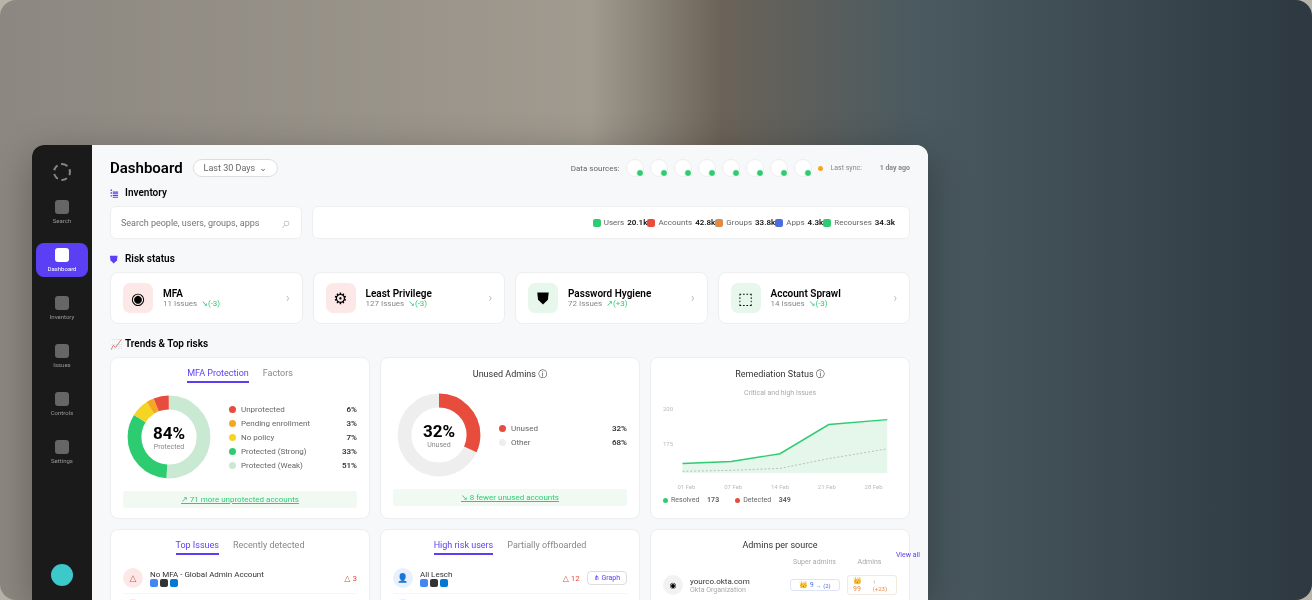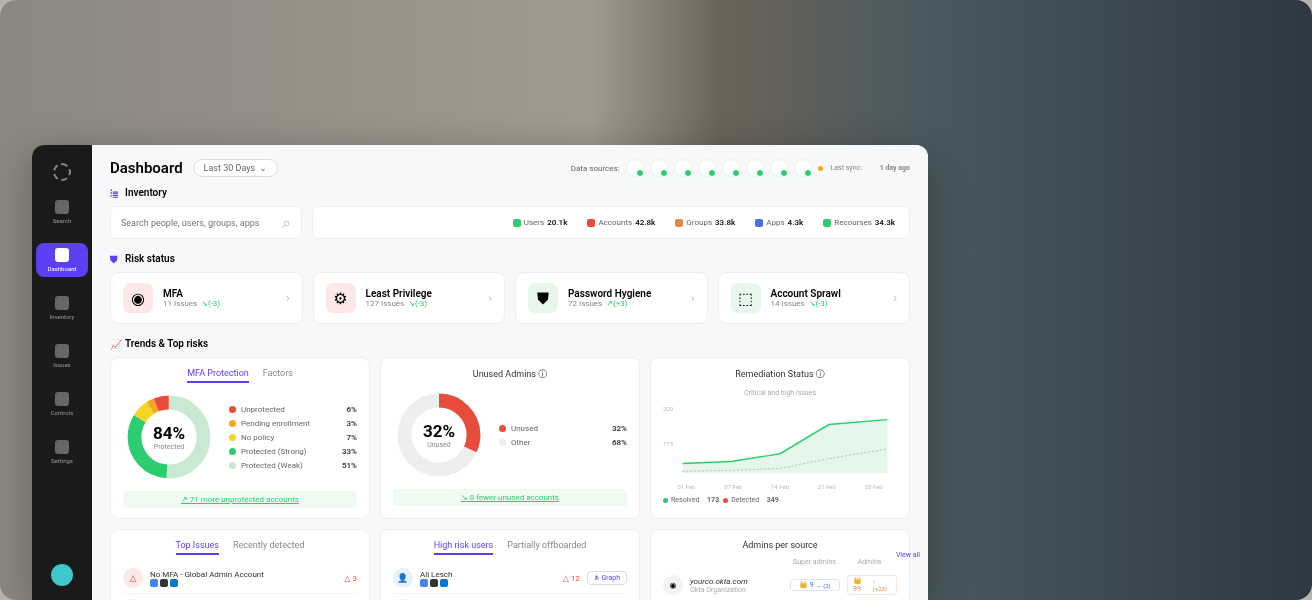--- a/index.html
+++ b/index.html
@@ -23,21 +23,21 @@
 .src-lbl { font-size: 8px; color: #666; }
 .src-ico { width: 18px; height: 18px; border-radius: 50%; background: #fff; border: 1px solid #eee; position: relative; }
 .src-ico::after { content: ''; position: absolute; right: -1px; bottom: -1px; width: 6px; height: 6px; border-radius: 50%; background: #2ecc71; border: 1px solid #fff; }
 .src-sync { font-size: 7px; color: #888; display: flex; align-items: center; gap: 8px; }
 .src-sync::before { content: ''; width: 5px; height: 5px; border-radius: 50%; background: #f5a623; }
 .sec-title { font-size: 10px; font-weight: 600; display: flex; align-items: center; gap: 5px; margin-bottom: 8px; }
 .sec-ico { width: 10px; height: 10px; }
 .inv-row { display: flex; gap: 10px; margin-bottom: 14px; }
 .search-box { flex: 0 0 192px; background: #fff; border: 1px solid #eee; border-radius: 6px; display: flex; align-items: center; padding: 6px 10px; }
 .search-box input { border: none; outline: none; font-size: 9px; flex: 1; }
-.stats { flex: 1; background: #fff; border: 1px solid #eee; border-radius: 6px; display: flex; align-items: center; justify-content: flex-end; padding: 6px 14px; gap: 20px; }
+.stats { flex: 1; background: #fff; border: 1px solid #eee; border-radius: 6px; display: flex; align-items: center; justify-content: flex-end; padding: 6px 14px; }
 .stat { font-size: 8px; color: #666; display: flex; align-items: center; gap: 3px; }
 .stat b { color: #111; font-weight: 600; }
 .stat-ico { width: 8px; height: 8px; }
 .risk-row { display: flex; gap: 10px; margin-bottom: 14px; }
 .risk-card { flex: 1; background: #fff; border: 1px solid #eee; border-radius: 8px; padding: 10px 12px; display: flex; align-items: center; gap: 10px; cursor: pointer; }
 .risk-ico { width: 30px; height: 30px; border-radius: 7px; display: flex; align-items: center; justify-content: center; }
 .risk-ico.red { background: #fde8e8; }
 .risk-ico.green { background: #e8f7ec; }
 .risk-body { flex: 1; }
 .risk-title { font-size: 10px; font-weight: 600; }
@@ -59,41 +59,41 @@
 .donut-l { font-size: 7px; color: #888; }
 .legend { flex: 1; display: flex; flex-direction: column; gap: 5px; }
 .lg-row { display: flex; align-items: center; gap: 5px; font-size: 8px; }
 .lg-dot { width: 7px; height: 7px; border-radius: 50%; }
 .lg-lbl { flex: 1; color: #666; }
 .lg-val { font-weight: 600; color: #333; }
 .banner { text-align: center; font-size: 8px; color: #2ecc71; background: #f0faf3; border-radius: 3px; padding: 4px; margin-top: 8px; text-decoration: underline; }
 .chart-area { height: 70px; position: relative; margin: 8px 0; }
 .chart-line { position: absolute; inset: 0; }
 .axis-lbls { display: flex; justify-content: space-around; font-size: 6px; color: #bbb; }
-.chart-stats { display: flex; gap: 4px; font-size: 7px; color: #666; margin-top: 6px; }
+.chart-stats { display: flex; gap: 16px; font-size: 7px; color: #666; margin-top: 6px; }
 .cs-item { display: flex; align-items: center; gap: 3px; }
 .cs-dot { width: 5px; height: 5px; border-radius: 50%; }
 .list-row { display: flex; align-items: center; gap: 7px; font-size: 8px; padding: 5px 0; border-bottom: 1px solid #f5f5f5; }
 .list-ico { width: 20px; height: 20px; border-radius: 50%; display: flex; align-items: center; justify-content: center; }
 .list-ico.warn { background: #fde8e8; color: #e74c3c; font-size: 9px; }
 .list-ico.user { background: #e8f0fd; color: #4285f4; font-size: 9px; }
 .list-ico.src { background: #f2f2f2; }
 .list-body { flex: 1; }
 .list-t { color: #333; }
 .list-s { color: #aaa; font-size: 7px; display: flex; gap: 2px; }
 .mini-ico { width: 8px; height: 8px; border-radius: 2px; display: inline-block; }
 .list-cnt { color: #e74c3c; font-size: 8px; display: flex; align-items: center; gap: 2px; }
 .btn-graph { font-size: 7px; border: 1px solid #ddd; border-radius: 4px; padding: 2px 6px; color: #5b3ff5; cursor: pointer; display: flex; align-items: center; gap: 2px; }
 .admin-hdr { display: flex; align-items: center; font-size: 7px; color: #aaa; margin-bottom: 4px; }
 .admin-hdr .spacer { flex: 1; }
 .admin-hdr span { width: 55px; text-align: center; }
 .admin-hdr .va { color: #5b3ff5; cursor: pointer; }
 .admin-row { display: flex; align-items: center; gap: 7px; font-size: 8px; padding: 5px 0; }
 .admin-body { flex: 1; }
-.admin-t { color: #333; font-style: italic; }
+.admin-t { color: #333; }
 .admin-s { color: #aaa; font-size: 7px; }
 .pill { font-size: 7px; border-radius: 3px; padding: 1px 5px; display: flex; align-items: center; gap: 2px; width: 50px; justify-content: center; }
 .pill.blue { color: #4a6ee0; border: 1px solid #dde5f5; }
 .pill.orange { color: #e08a4a; border: 1px solid #f5e8dd; }
 .pill .arr { font-size: 6px; }
 </style>
 </head>
 <body>
 
 <div class="photo-bg"></div>

